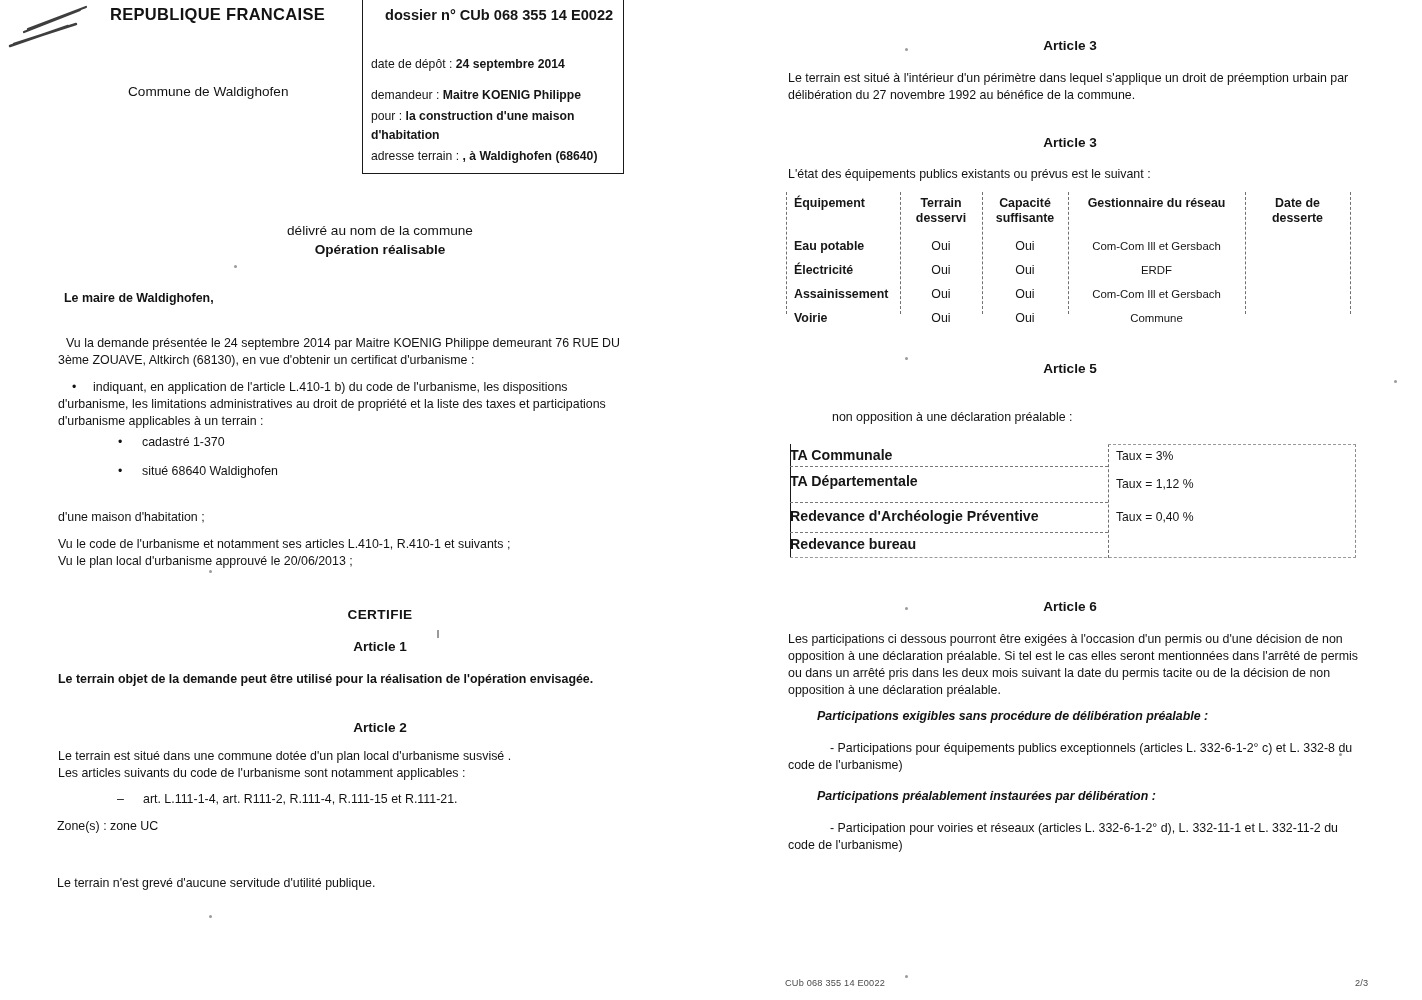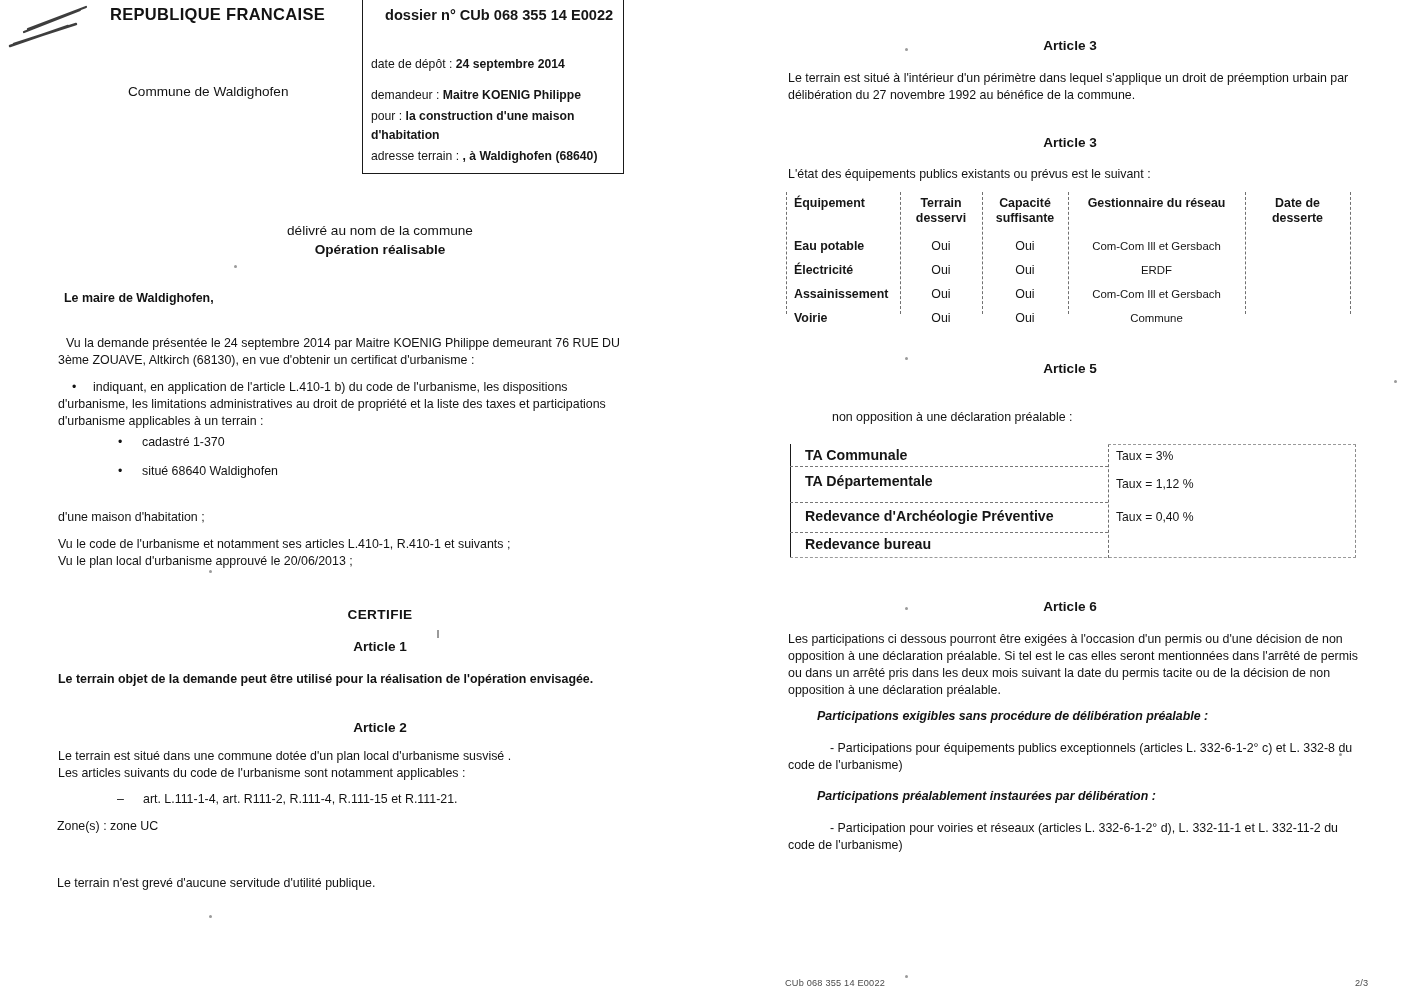--- a/index.html
+++ b/index.html
@@ -69,21 +69,21 @@
     position: absolute;
     left: 790px; top: 444px;
     width: 566px; height: 114px;
   }
   #tax-table .tx-outer-l { position: absolute; left: 0; top: 0; bottom: 0; border-left: 1.6px solid #1a1a1a; }
   #tax-table .tx-outer-r { position: absolute; right: 0; top: 0; bottom: 0; border-left: 1px dashed #8a8a8a; }
   #tax-table .tx-mid { position: absolute; left: 318px; top: 0; bottom: 0; border-left: 1.2px dashed #6f6f6f; }
   #tax-table .tx-hr { position: absolute; left: 0; width: 318px; border-top: 1px dashed #777; }
   #tax-table .tx-hr-top { position: absolute; left: 318px; right: 0; border-top: 1px dashed #9a9a9a; }
   #tax-table .tx-hr-bot { position: absolute; left: 0; right: 0; border-top: 1px dashed #9a9a9a; }
-  #tax-table .tx-name { position: absolute; left: 15px; font-weight: bold; font-size: 14.2px; white-space: nowrap; text-align: center; }
+  #tax-table .tx-name { position: absolute; left: 0; font-weight: bold; font-size: 14.2px; white-space: nowrap; text-align: center; }
   #tax-table .tx-rate { position: absolute; left: 326px; font-size: 12.2px; white-space: nowrap; }
 
   
   #footer-ref, #footer-page {
     position: absolute; bottom: 12px;
     font-size: 9.2px; color: #4a4a4a; letter-spacing: .2px;
   }
   #footer-ref { left: 785px; }
   #footer-page { left: 1355px; }
 

